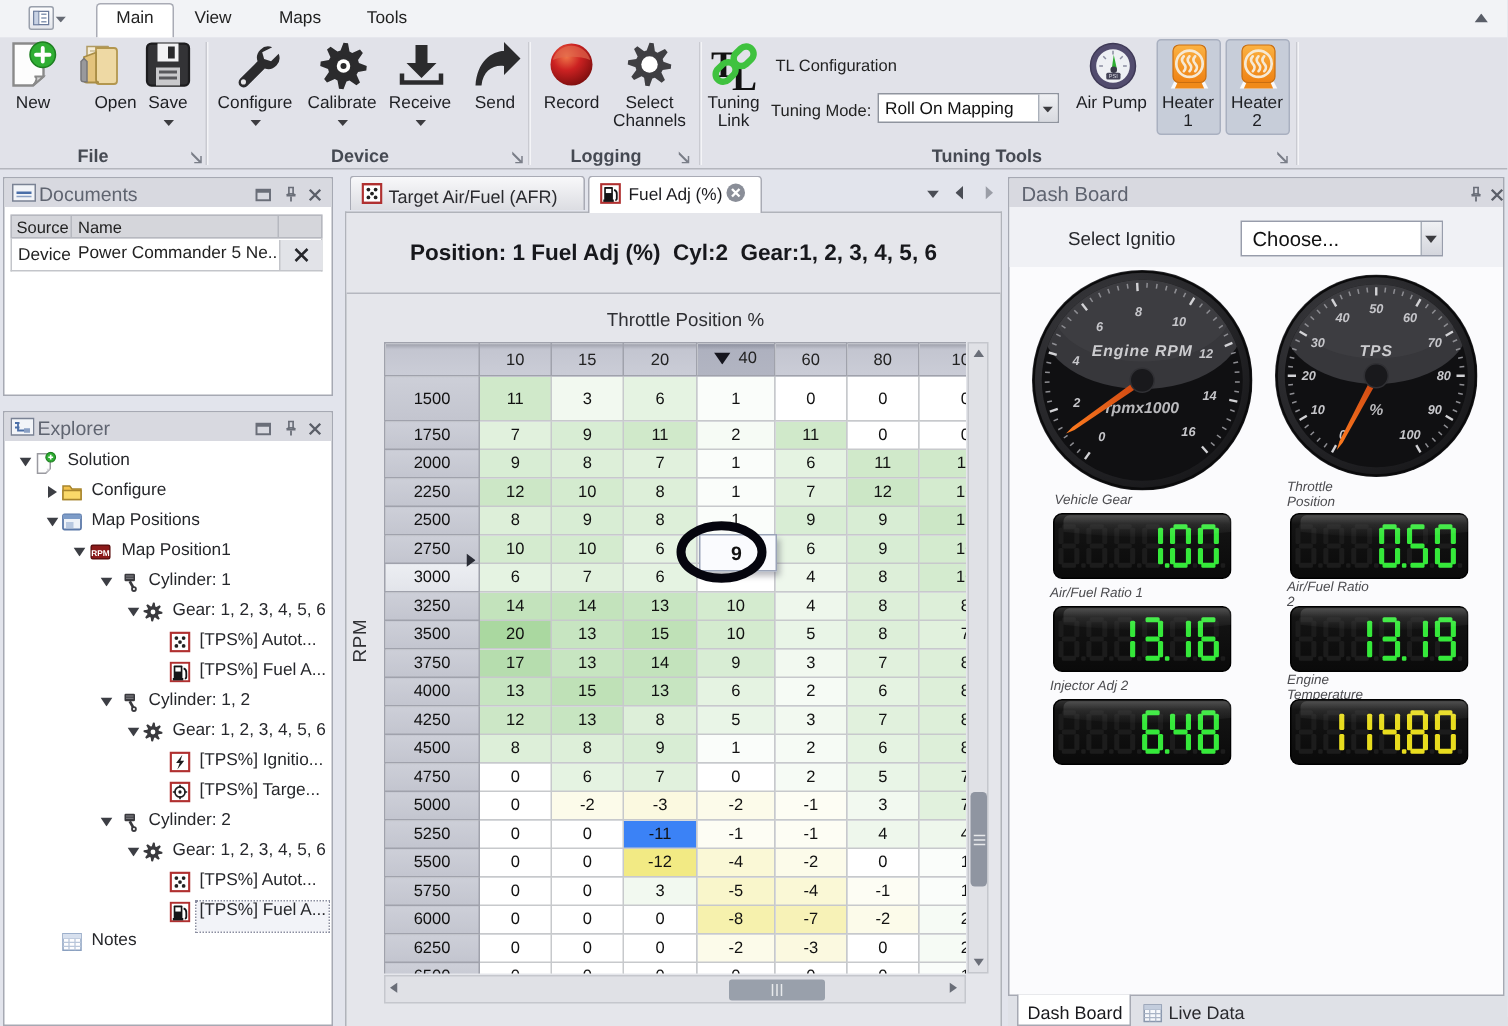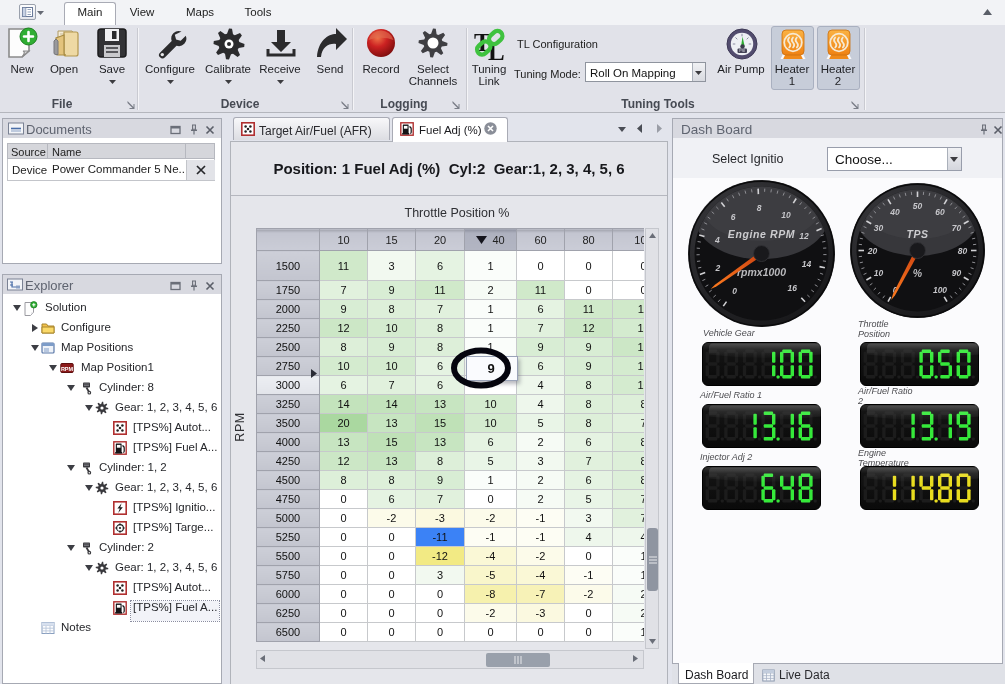--- a/index.html
+++ b/index.html
@@ -66,21 +66,21 @@
 <div class="abs lbl" style="left:-12px;top:64px;width:68px;line-height:11.5px;">New</div>
 <div class="abs" style="left:50px;top:27px;width:32px;">
     <svg width="32" height="32" viewBox="0 0 32 32">
       <path d="M8,4 h14 l2,3 h-2 v20 h-14 z" fill="#f5ecd7" stroke="#b09a62" stroke-width="1"></path>
       <path d="M10,7 h10 M10,10 h10 M10,13 h10 M10,16 h10" stroke="#c9bb95" stroke-width="1"></path>
       <path d="M14,5 h12 q2,0 2,2 v20 q0,2 -2,2 h-10 q-2,0 -2,-2 z" fill="#eed9a4" stroke="#b3974f" stroke-width="1.2"></path>
       <path d="M14,8 l-8,3 v15 q0,2 2,2 h8 q-2,0 -2,-2 z" fill="#e3c37c" stroke="#a98d45" stroke-width="1.2"></path>
       <path d="M6,12 l-2,2 v12 q0,1.5 2,1.5 h2 V14 z" fill="#99999c" stroke="#77777a" stroke-width="1"></path>
     </svg>
   </div>
-<div class="abs lbl" style="left:28px;top:64px;width:72px;line-height:11.5px;">Open</div>
+<div class="abs lbl" style="left:41px;top:64px;width:72px;line-height:11.5px;">Open</div>
 <div class="abs" style="left:96px;top:27px;width:32px;">
     <svg width="32" height="32" viewBox="0 0 32 32">
       <rect x="2" y="2" width="28" height="28" rx="3" fill="#333336" stroke="#1c1c1e" stroke-width="1.5"></rect>
       <path d="M9,2 h14 v12 h-14 z" fill="#f2f2f4"></path>
       <rect x="16" y="4" width="4.5" height="8" fill="#2a2a2c"></rect>
       <path d="M8,18 h16 v12 h-16 z" fill="#c9c9cc"></path>
       <rect x="10" y="20" width="12" height="2" fill="#58585c"></rect>
       <rect x="10" y="24" width="12" height="2" fill="#58585c"></rect>
     </svg>
   </div>
@@ -388,21 +388,21 @@
   </div>
 <div class="abs" style="left:79px;top:381px;width:15px;">
     <svg width="14" height="14" viewBox="0 0 14 14">
       <rect x="4" y="1.5" width="7" height="5" rx="0.8" fill="#3a3a3e"></rect>
       <path d="M5,3 h5 M5,4.5 h5" stroke="#8a8a90" stroke-width="0.7"></path>
       <path d="M7.5,6.5 l2.5,4.5" stroke="#3a3a3e" stroke-width="1.8"></path>
       <circle cx="10.3" cy="11.7" r="1.9" fill="#3a3a3e"></circle>
       <circle cx="10.3" cy="11.7" r="0.7" fill="#fff"></circle>
     </svg>
   </div>
-<div class="treerow" style="left:97px;top:381px;padding:0 2px;">Cylinder: 8</div>
+<div class="treerow" style="left:97px;top:381px;padding:0 2px;">Cylinder: 1</div>
 <div class="abs" style="left:85px;top:405px;">
     <svg width="8" height="6" viewBox="0 0 8 6">
       <polygon points="0,0 8,0 4.0,6" fill="#3c3e44"></polygon>
     </svg>
   </div>
 <div class="abs" style="left:95px;top:401px;width:15px;">
     <svg width="14" height="14" viewBox="0 0 14 14">
       <path d="M13.3,7.0 L13.2,8.2 L10.7,8.5 L10.3,9.2 L11.5,11.5 L10.5,12.2 L8.5,10.7 L7.8,10.9 L7.0,13.3 L5.8,13.2 L5.5,10.7 L4.8,10.3 L2.5,11.5 L1.8,10.5 L3.3,8.5 L3.1,7.8 L0.7,7.0 L0.8,5.8 L3.3,5.5 L3.7,4.8 L2.5,2.5 L3.5,1.8 L5.5,3.3 L6.2,3.1 L7.0,0.7 L8.2,0.8 L8.5,3.3 L9.2,3.7 L11.5,2.5 L12.2,3.5 L10.7,5.5 L10.9,6.2 Z" fill="#3a3a3e"></path>
       <circle cx="7" cy="7" r="2.7" fill="#3a3a3e"></circle>
       <circle cx="7" cy="7" r="1.6" fill="#ffffff"></circle>
@@ -687,20 +687,30 @@
         </tr>
         <tr style="height:19px;">
           <td class="rh">3500</td>
           <td style="background:rgb(170,216,160);">20</td>
           <td style="background:rgb(199,229,193);">13</td>
           <td style="background:rgb(191,225,183);">15</td>
           <td style="background:rgb(212,235,207);">10</td>
           <td style="background:rgb(233,245,231);">5</td>
           <td style="background:rgb(221,239,217);">8</td>
           <td style="background:rgb(225,241,221);">7</td>
+        </tr>
+        <tr style="height:19px;">
+          <td class="rh">3750</td>
+          <td style="background:rgb(182,221,174);">17</td>
+          <td style="background:rgb(199,229,193);">13</td>
+          <td style="background:rgb(195,227,188);">14</td>
+          <td style="background:rgb(216,237,212);">9</td>
+          <td style="background:rgb(242,249,240);">3</td>
+          <td style="background:rgb(225,241,221);">7</td>
+          <td style="background:rgb(221,239,217);">8</td>
         </tr>
         <tr style="height:19px;">
           <td class="rh">4000</td>
           <td style="background:rgb(199,229,193);">13</td>
           <td style="background:rgb(191,225,183);">15</td>
           <td style="background:rgb(199,229,193);">13</td>
           <td style="background:rgb(229,243,226);">6</td>
           <td style="background:rgb(246,251,245);">2</td>
           <td style="background:rgb(229,243,226);">6</td>
           <td style="background:rgb(221,239,217);">8</td>

